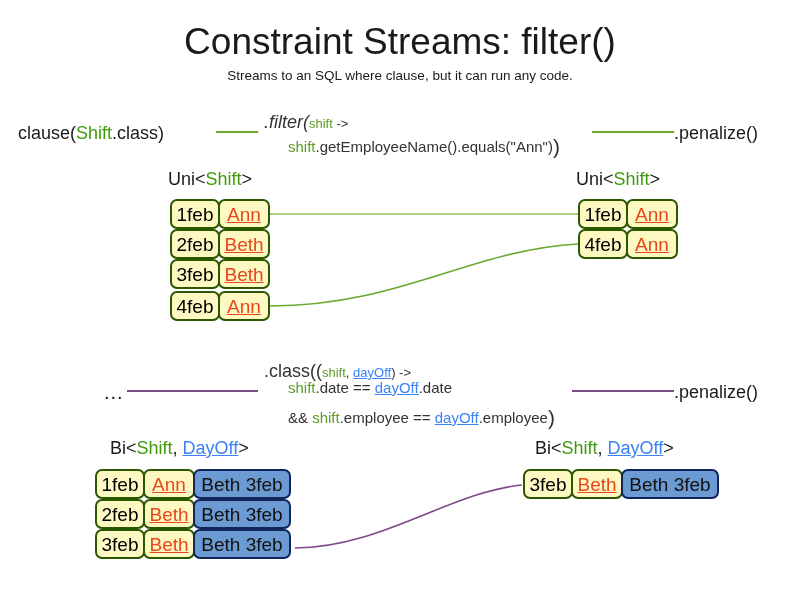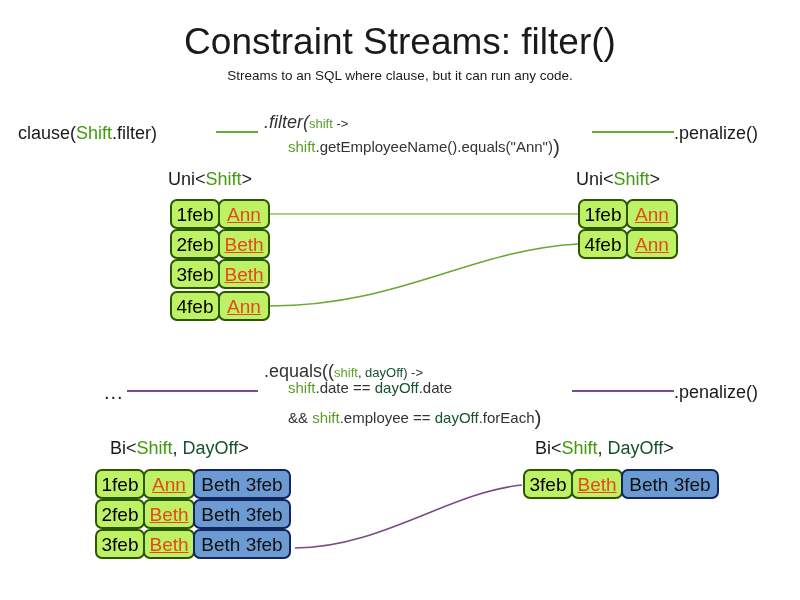--- a/index.html
+++ b/index.html
@@ -19,34 +19,34 @@
     font-size:13.5px;line-height:18px;color:#1a1a1a;
   }
 
   
   .abs{position:absolute;white-space:nowrap;}
   .lbl{font-size:18px;line-height:22px;color:#1a1a1a;}
   .code{font-size:15px;line-height:20px;color:#333333;}
   .code .sm{font-size:13px;}
   .g{color:#5a9e26;}
   .gr{color:#3f9b0b;}
-  .bl{color:#14532d;}
+  .bl{color:#3b82f6;text-decoration:underline;}
   .dots{font-size:20px;letter-spacing:1px;color:#1a1a1a;}
 
   .big-paren{font-size:21px;line-height:12px;vertical-align:-2px;}
 
   
   svg.wires{position:absolute;left:0;top:0;width:800px;height:600px;overflow:visible;}
 
   
   .tuple{position:absolute;display:flex;align-items:stretch;height:30px;}
   .cell{
     box-sizing:border-box;height:30px;display:flex;align-items:center;
     justify-content:center;font-size:19px;line-height:19px;
-    border:2px solid #2b5700;border-radius:7px;background:#bef264;
+    border:2px solid #2b5700;border-radius:7px;background:#fef9c3;
   }
   .cell.date{color:#000000;padding:0 4px;}
   .cell.name{color:#e8471c;padding:0 6px;margin-left:-2px;text-decoration:underline;}
   .cell.dayoff{
     background:#6b9bd2;border-color:#11255c;color:#111111;
     padding:0 6px;margin-left:-2px;
   }
 </style>
 </head>
 <body>
@@ -64,21 +64,21 @@
     <path d="M270,214 L578,214" stroke="#8fbf5a" stroke-width="1.6" fill="none"></path>
     <path d="M270,306 C400,306 470,250 578,244" stroke="#6aa82f" stroke-width="1.6" fill="none"></path>
 
     <line x1="127" y1="391" x2="258" y2="391" stroke="#7c4a86" stroke-width="2"></line>
     <line x1="572" y1="391" x2="674" y2="391" stroke="#7c4a86" stroke-width="2"></line>
 
     <path d="M295,548 C380,548 450,492 522,485" stroke="#7c4a86" stroke-width="1.6" fill="none"></path>
   </svg>
 
   <div class="abs lbl" style="left:18px;top:122px;">
-    <span>clause(</span><span class="gr">Shift</span><span>.filter)</span>
+    <span>clause(</span><span class="gr">Shift</span><span>.class)</span>
   </div>
 
   <div class="abs code" style="left:264px;top:112px;">
     <span style="font-size:18px;font-style:italic;">.filter(</span><span class="g sm">shift</span><span class="sm"> -&gt;</span>
   </div>
 
   <div class="abs code" style="left:288px;top:137px;">
     <span class="g">shift</span><span>.getEmployeeName().equals("Ann")</span><span class="big-paren">)</span>
   </div>
 
@@ -114,29 +114,29 @@
     <div class="cell name" style="width:52px;">Ann</div>
   </div>
   <div class="tuple" style="left:578px;top:229px;">
     <div class="cell date" style="width:50px;">4feb</div>
     <div class="cell name" style="width:52px;">Ann</div>
   </div>
 
   <div class="abs dots" style="left:104px;top:381px;">...</div>
 
   <div class="abs code" style="left:264px;top:361px;">
-    <span style="font-size:18px;">.equals((</span><span class="g sm">shift</span><span class="sm">, </span><span class="bl sm">dayOff</span><span class="sm">) -&gt;</span>
+    <span style="font-size:18px;">.class((</span><span class="g sm">shift</span><span class="sm">, </span><span class="bl sm">dayOff</span><span class="sm">) -&gt;</span>
   </div>
 
   <div class="abs code" style="left:288px;top:378px;">
     <span class="g">shift</span><span>.date == </span><span class="bl">dayOff</span><span>.date</span>
   </div>
 
   <div class="abs code" style="left:288px;top:408px;">
-    <span>&amp;&amp; </span><span class="g">shift</span><span>.employee == </span><span class="bl">dayOff</span><span>.forEach</span><span class="big-paren">)</span>
+    <span>&amp;&amp; </span><span class="g">shift</span><span>.employee == </span><span class="bl">dayOff</span><span>.employee</span><span class="big-paren">)</span>
   </div>
 
   <div class="abs lbl" style="left:674px;top:381px;">.penalize()</div>
 
   <div class="abs lbl" style="left:110px;top:437px;">
     <span>Bi&lt;</span><span class="gr">Shift</span><span>, </span><span class="bl">DayOff</span><span>&gt;</span>
   </div>
 
   <div class="abs lbl" style="left:535px;top:437px;">
     <span>Bi&lt;</span><span class="gr">Shift</span><span>, </span><span class="bl">DayOff</span><span>&gt;</span>

